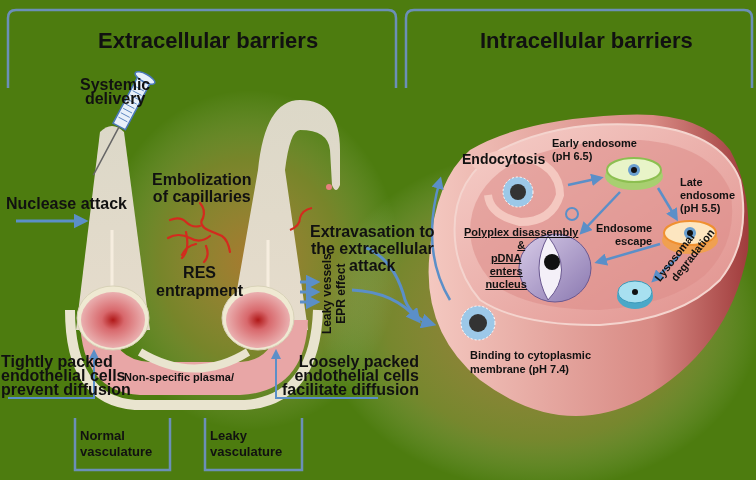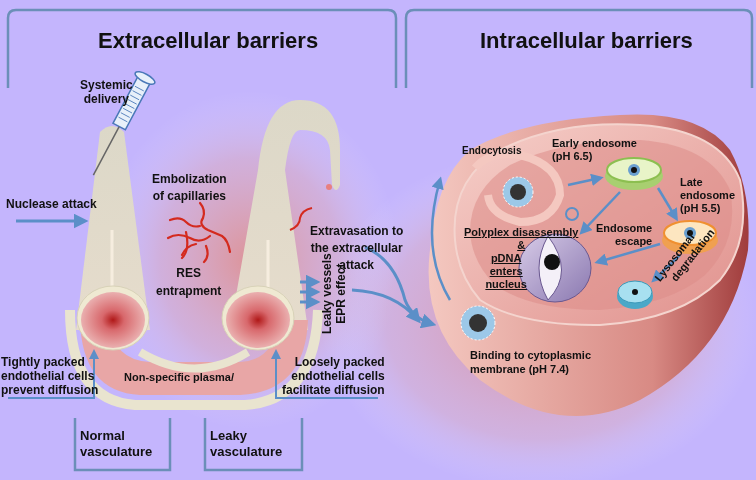--- a/index.html
+++ b/index.html
@@ -1,19 +1,19 @@
 <!DOCTYPE html>
 <html><head>
 <meta charset="utf-8">
 <style>
   html, body { margin:0; padding:0; background:#ffffff; }
-  #stage { position:relative; width:756px; height:480px; overflow:hidden; background:#c4b5fd;
+  #stage { position:relative; width:756px; height:480px; overflow:hidden; background:#4d7c0f;
            font-family:"Liberation Sans", sans-serif; color:#111; }
   svg#art { position:absolute; left:0; top:0; width:756px; height:480px; }
-  .lbl { position:absolute; font-weight:bold; font-size:12px; line-height:14px; color:#111; white-space:nowrap; }
+  .lbl { position:absolute; font-weight:bold; font-size:16px; line-height:14px; color:#111; white-space:nowrap; }
   .lbl.c { text-align:center; }
   .lbl.r { text-align:right; }
   .title { position:absolute; font-weight:bold; font-size:22px; color:#111; white-space:nowrap; }
   .sub { position:absolute; font-weight:bold; font-size:13px; line-height:16px; color:#111; }
   .vert { position:absolute; font-weight:bold; font-size:12px; line-height:14px; color:#111; transform-origin:left top; white-space:nowrap; }
 </style>
 </head>
 <body>
 
 <div id="stage">
@@ -213,21 +213,21 @@
 </div>
 <div class="sub" style="left:80px; top:428px; width:86px;">
   <div>Normal</div>
   <div>vasculature</div>
 </div>
 <div class="sub" style="left:210px; top:428px; width:88px;">
   <div>Leaky</div>
   <div>vasculature</div>
 </div>
 
-<div class="lbl" style="left:436px; top:144px; font-size:10px;padding-left:26px;">Endocytosis</div>
+<div class="lbl" style="left:436px; top:152px; font-size:14px;padding-left:26px;">Endocytosis</div>
 <div class="lbl" style="left:552px; top:137px; font-size:11px; line-height:13px;">
   <div>Early endosome</div>
   <div>(pH 6.5)</div>
 </div>
 <div class="lbl" style="left:680px; top:176px; font-size:11px; line-height:13px;">
   <div>Late</div>
   <div>endosome</div>
   <div>(pH 5.5)</div>
 </div>
 <div class="lbl r" style="left:596px; top:222px; font-size:11px; line-height:13px;">

